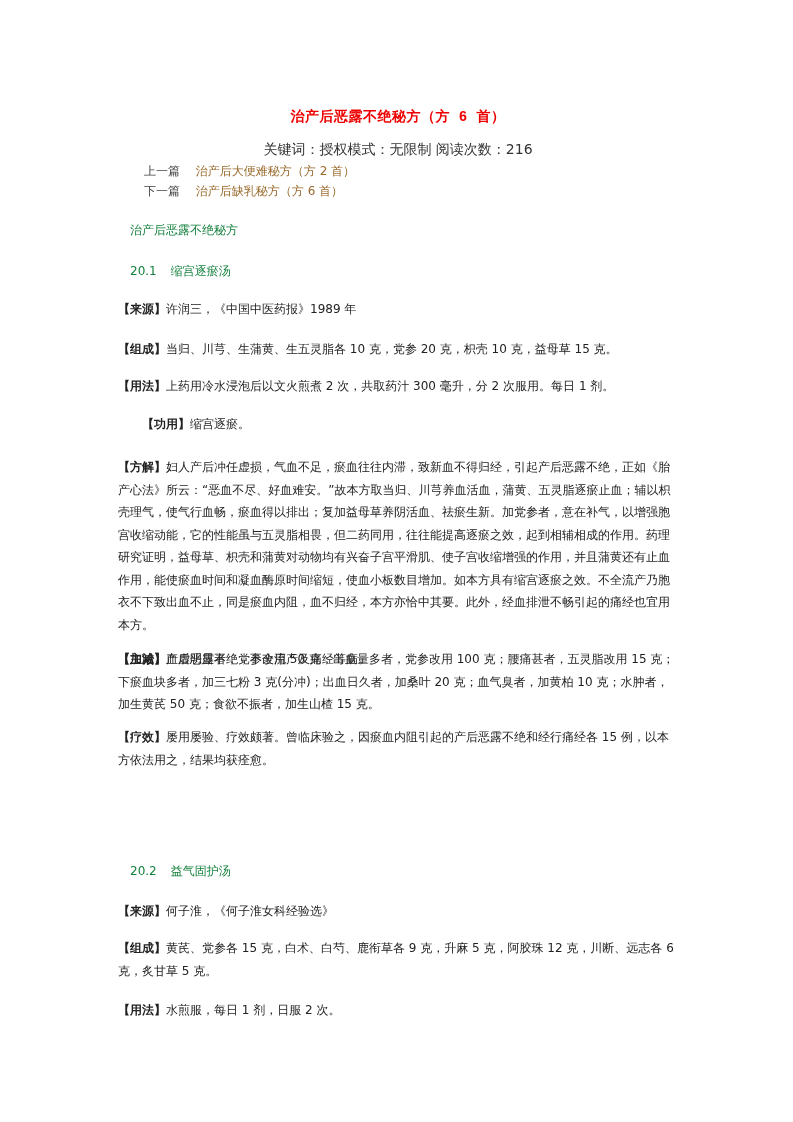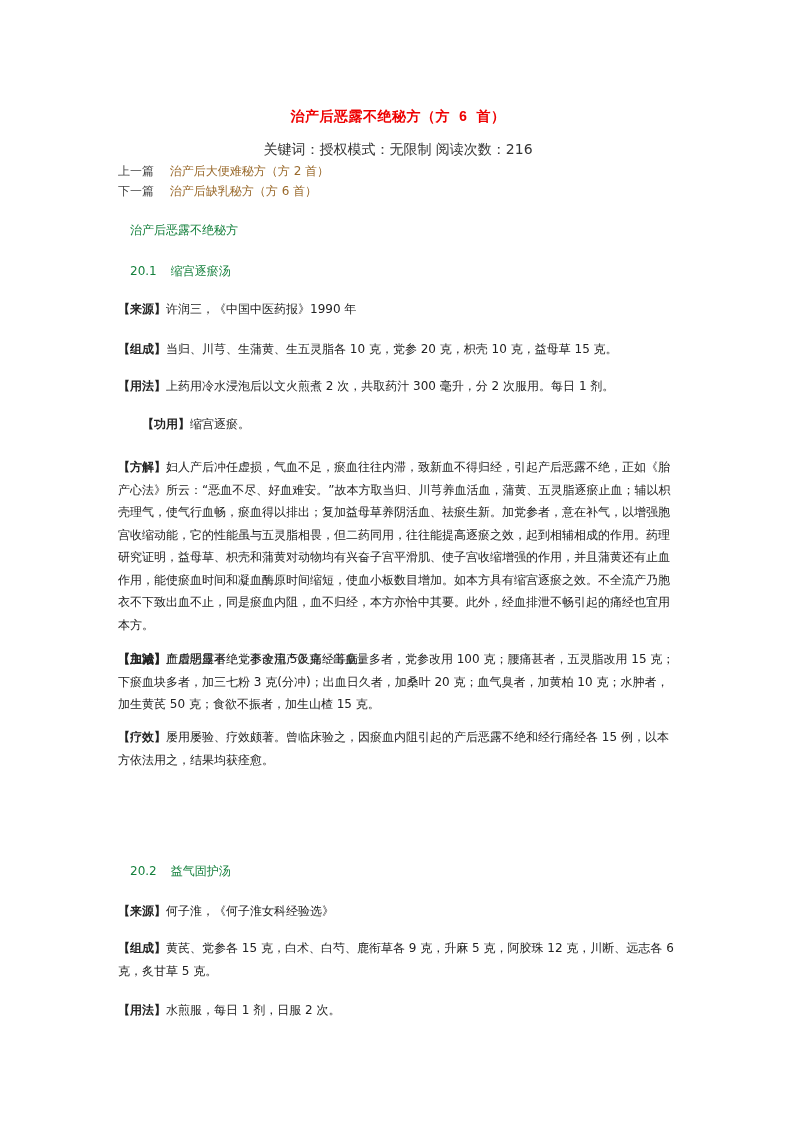--- a/index.html
+++ b/index.html
@@ -14,21 +14,21 @@
       position: absolute; left: 0; width: 560px; top: 108px;
       text-align: center; color: #ee0000; font-weight: bold; font-size: 14px;
       letter-spacing: 0.5px;
       font-family: Liberation Mono, monospace;
     }
     .meta {
       position: absolute; left: 0; width: 560px; top: 141px;
       text-align: center; font-size: 14px; color: #333;
     }
     .nav-row { position: absolute; left: 0; font-size: 12px; color: #444; }
-    .nav-row .lbl { margin-right: 12px; }
+    .nav-row .lbl { margin-right: 12px; margin-left: 26px; }
     .nav-row a { color: #9a6a2c; text-decoration: none; }
     .p { position: absolute; left: 0; width: 560px; font-size: 12px; line-height: 22.5px; color: #222; }
     .heading { position: absolute; left: 12px; font-size: 12px; color: #15803d; }
     .heading .num { margin-right: 14px; }
     .br { font-weight: bold; }
   </style>
 </head>
 <body>
 
 <div class="page">
@@ -45,21 +45,21 @@
     <a href="#">治产后缺乳秘方（方 6 首）</a>
   </div>
 
   <div class="heading" style="top:222px;">治产后恶露不绝秘方</div>
 
   <div class="heading" style="top:263px;">
     <span class="num">20.1</span><span>缩宫逐瘀汤</span>
   </div>
 
   <div class="p" style="top:298px;">
-    <span class="br">【来源】</span><span>许润三，《中国中医药报》1990 年</span>
+    <span class="br">【来源】</span><span>许润三，《中国中医药报》1989 年</span>
   </div>
   <div class="p" style="top:338px;">
     <span class="br">【组成】</span><span>当归、川芎、生蒲黄、生五灵脂各 10 克，党参 20 克，枳壳 10 克，益母草 15 克。</span>
   </div>
   <div class="p" style="top:375px;">
     <span class="br">【用法】</span><span>上药用冷水浸泡后以文火煎煮 2 次，共取药汁 300 毫升，分 2 次服用。每日 1 剂。</span>
   </div>
   <div class="p" style="top:413px;margin-left:24px;">
     <span class="br">【功用】</span><span>缩宫逐瘀。</span>
   </div>

